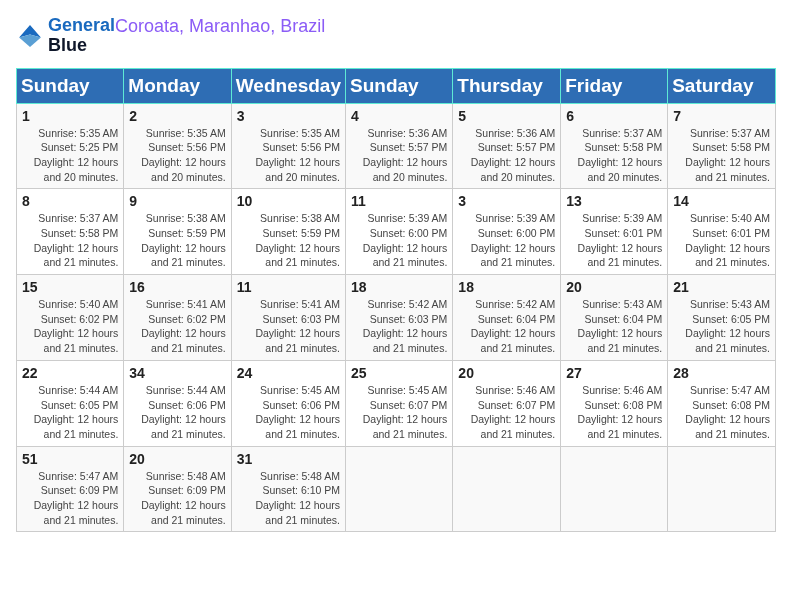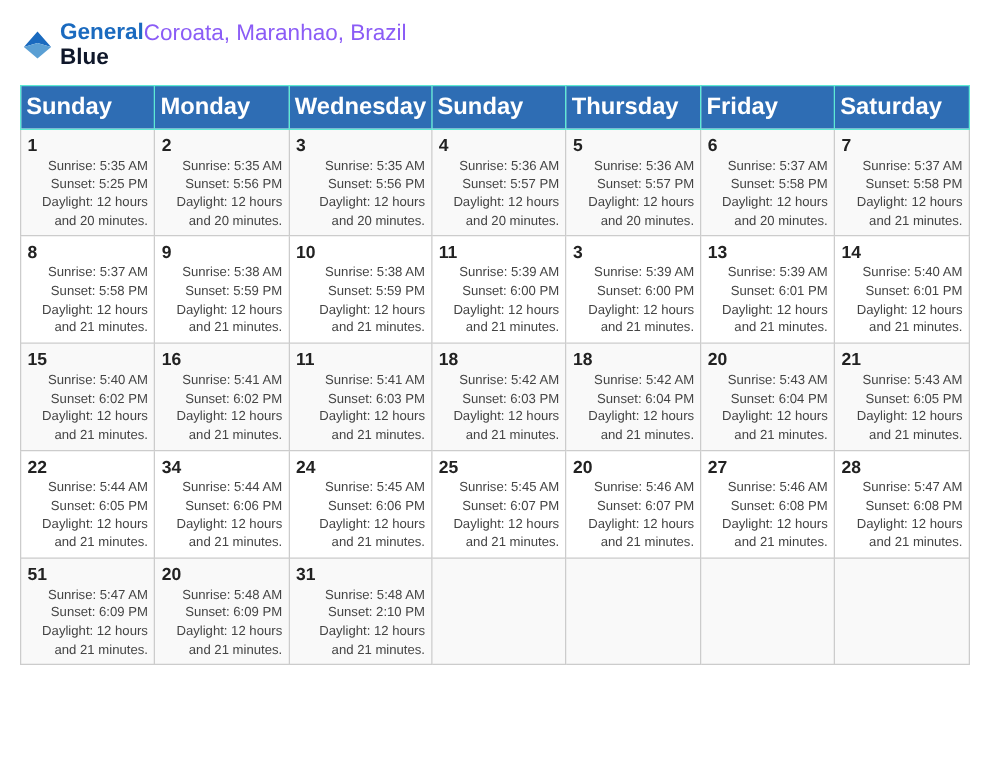--- a/index.html
+++ b/index.html
@@ -367,21 +367,21 @@
         <div class="day-info">
           <span>Sunrise: 5:48 AM</span><br>
           <span>Sunset: 6:09 PM</span><br>
           <span>Daylight: 12 hours and 21 minutes.</span>
         </div>
       </td>
         <td>
         <span class="day-num">31</span>
         <div class="day-info">
           <span>Sunrise: 5:48 AM</span><br>
-          <span>Sunset: 2:10 PM</span><br>
+          <span>Sunset: 6:10 PM</span><br>
           <span>Daylight: 12 hours and 21 minutes.</span>
         </div>
       </td>
         <td class="empty-cell"></td>
         <td class="empty-cell"></td>
         <td class="empty-cell"></td>
         <td class="empty-cell"></td>
       </tr>
     </tbody>
 </table>

